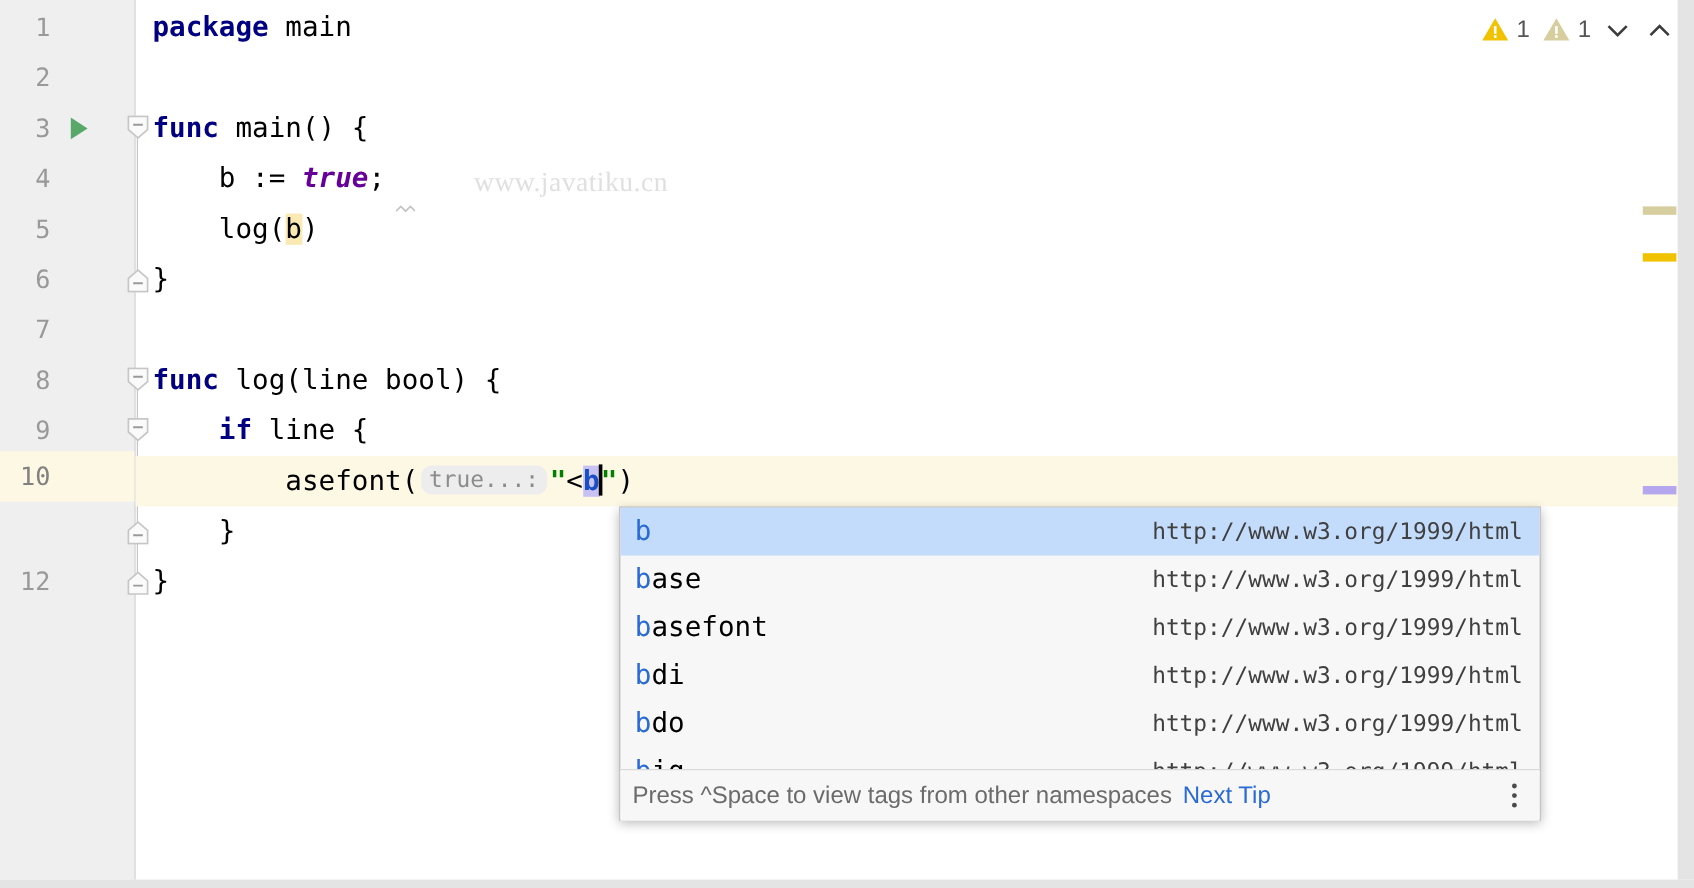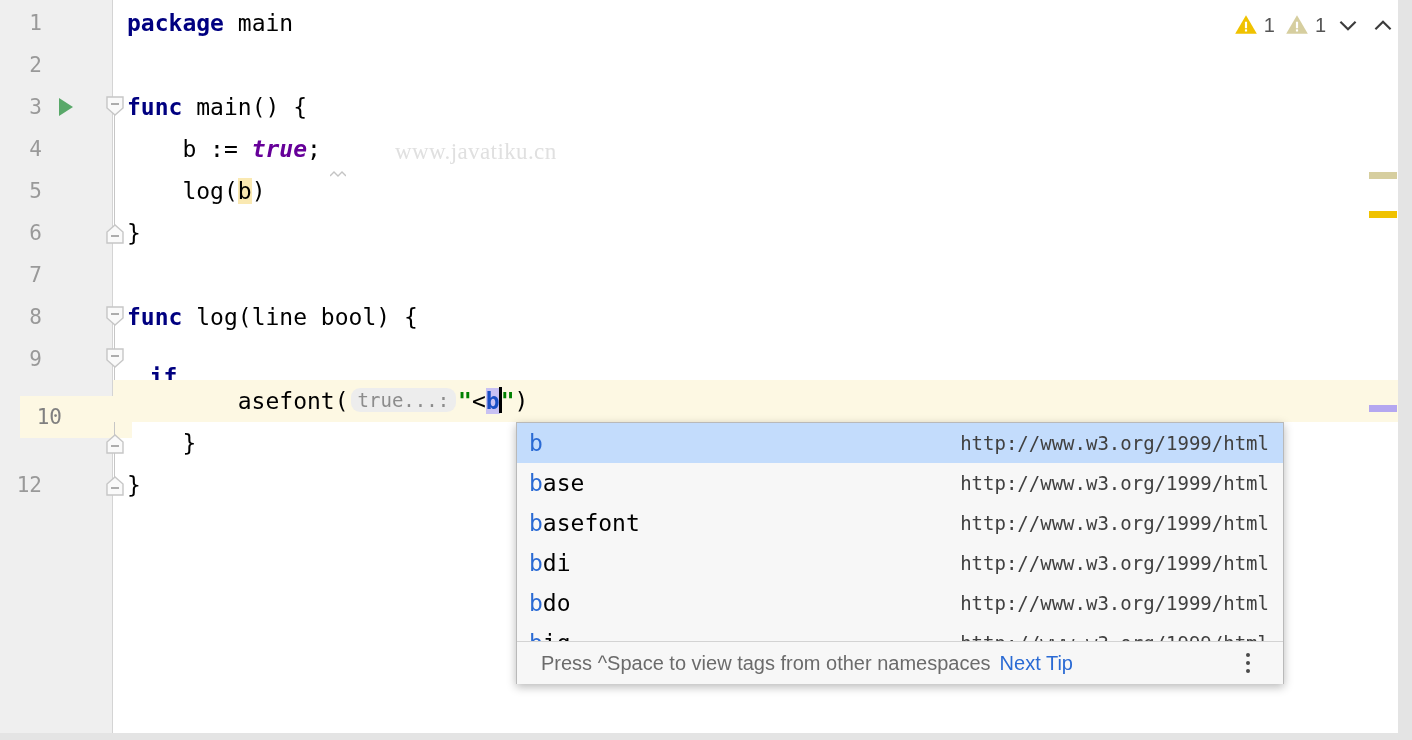--- a/index.html
+++ b/index.html
@@ -156,21 +156,21 @@
     margin-left:auto;
     font-family:"DejaVu Sans Mono", monospace;
     font-size:19px; color:#404040; white-space:pre;
   }
   .popup-sep {
     position:absolute; left:0; right:0; top:218px;
     height:1px; background:#d3d3d3;
   }
   .popup-footer {
     position:absolute; left:0; right:0; top:219px; height:42px;
-    display:flex; align-items:center; padding:0 24px;
+    display:flex; align-items:center; padding:0 10px;
     background:#f7f7f7;
   }
   .footer-text {
     font-family:"Liberation Sans", sans-serif;
     font-size:20px; color:#6b6b6b; white-space:pre;
   }
   .footer-link {
     font-family:"Liberation Sans", sans-serif;
     font-size:20px; color:#2a6ad4; margin-left:9px; cursor:pointer;
   }
@@ -213,21 +213,21 @@
       </div>
       <div class="gutter-row" style="top: 254px;">
         <span class="linenum">7</span>
       </div>
       <div class="gutter-row" style="top: 296px;">
         <span class="linenum">8</span>
       </div>
       <div class="gutter-row" style="top: 338px;">
         <span class="linenum">9</span>
       </div>
-      <div class="gutter-row active" style="top: 396px; margin-left: 20px;">
+      <div class="gutter-row active" style="top: 376px;">
         <span class="linenum">10</span>
       </div>
       <div class="gutter-row" style="top: 464px;">
         <span class="linenum">12</span>
       </div>
     </div>
 
   <div class="foldstrip">
     <div class="foldline" style="left:1px; top:106px; height:126px;"></div>
     <div class="foldline" style="left:1px; top:316px; height:168px;"></div>
@@ -279,21 +279,21 @@
 
   <div class="code" id="code">
       <div class="codeline" style="top: 2px; left: 14px; justify-content: flex-end;"><span class="kw">package</span><span class="plain"> main</span></div>
       <div class="codeline" style="top: 44px; left: 14px;"></div>
       <div class="codeline" style="top: 86px; left: 14px;"><span class="kw">func</span><span class="plain"> main() {</span></div>
       <div class="codeline" style="top: 128px; left: 14px;"><span class="plain">    b := </span><span class="kw-it">true</span><span class="plain">;</span></div>
       <div class="codeline" style="top: 170px; left: 14px;"><span class="plain">    log(</span><span class="ident-hl">b</span><span class="plain">)</span></div>
       <div class="codeline" style="top: 212px; left: 14px;"><span class="plain">}</span></div>
       <div class="codeline" style="top: 254px; left: 14px;"></div>
       <div class="codeline" style="top: 296px; left: 14px;"><span class="kw">func</span><span class="plain"> log(line bool) {</span></div>
-      <div class="codeline" style="top: 338px; left: 2px; flex-direction: column;"><span class="plain">    </span><span class="kw">if</span><span class="plain"> line {</span></div>
+      <div class="codeline" style="top: 338px; left: 14px;"><span class="plain">    </span><span class="kw">if</span><span class="plain"> line {</span></div>
       <div class="linehl" style="top: 380px;"></div>
       <div class="codeline" style="top: 380px; left: 14px;"><span class="plain">        asefont(</span><span class="inlay">true...:</span><span class="str">"</span><span class="plain">&lt;</span><span class="ident-sel">b</span><span class="caret"></span><span class="str">"</span><span class="plain">)</span></div>
       <div class="codeline" style="top: 422px; left: 14px;"><span class="plain">    }</span></div>
       <div class="codeline" style="top: 464px; left: 14px;"><span class="plain">}</span></div>
     </div>
 
   <svg class="squiggle" viewBox="0 0 16 6">
     <path d="M0 5 L4 1 L8 5 L12 1 L16 5" fill="none" stroke="#c4c4c4" stroke-width="1.4"></path>
   </svg>
 

